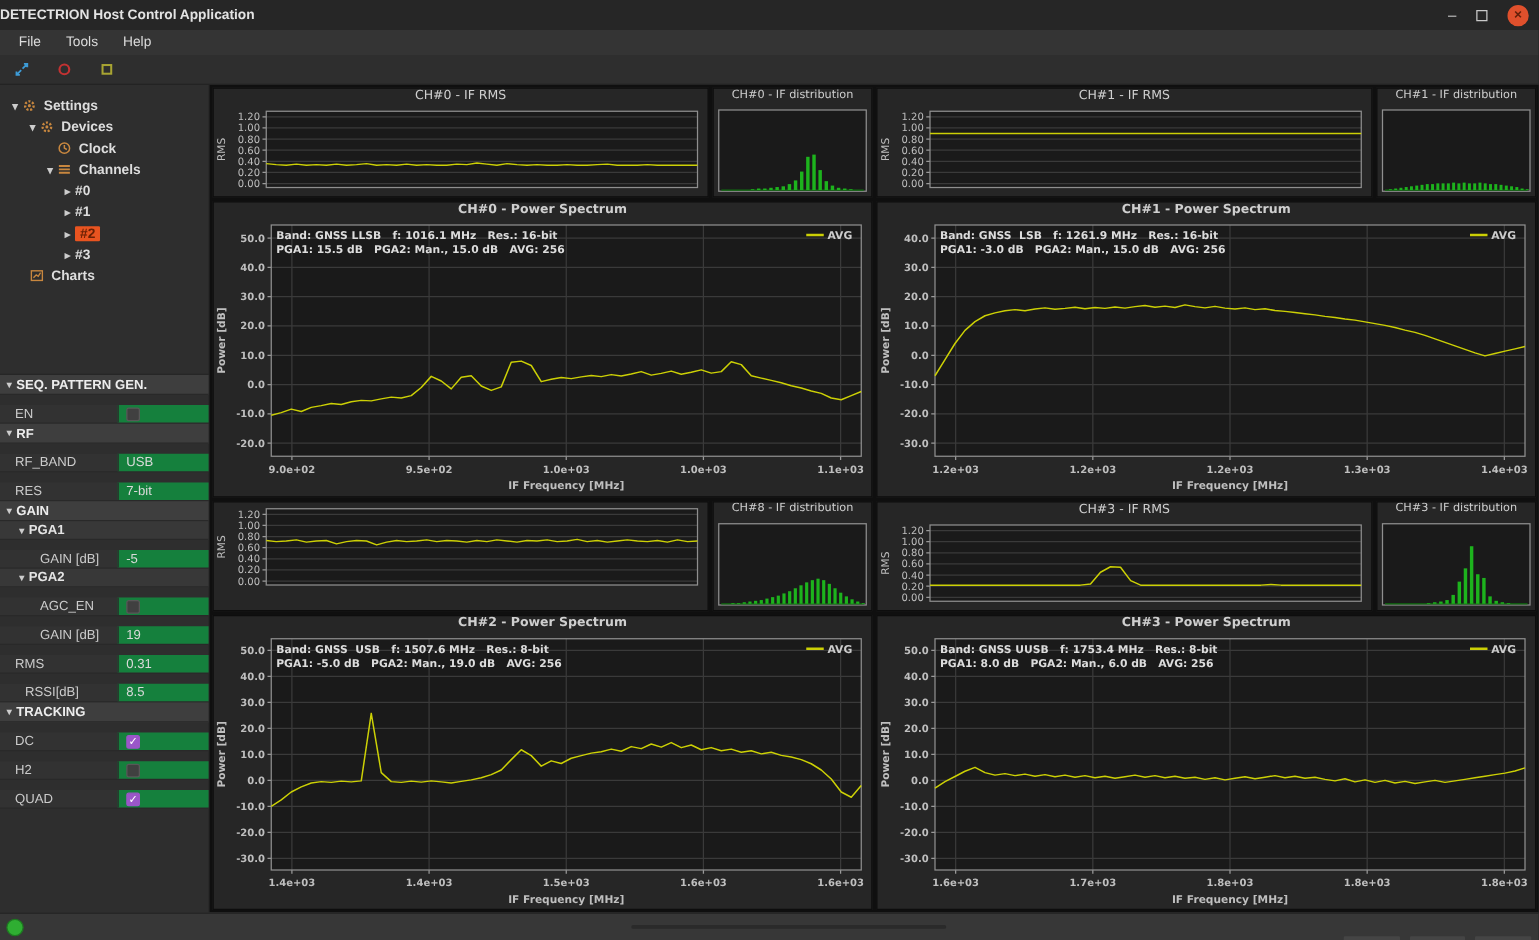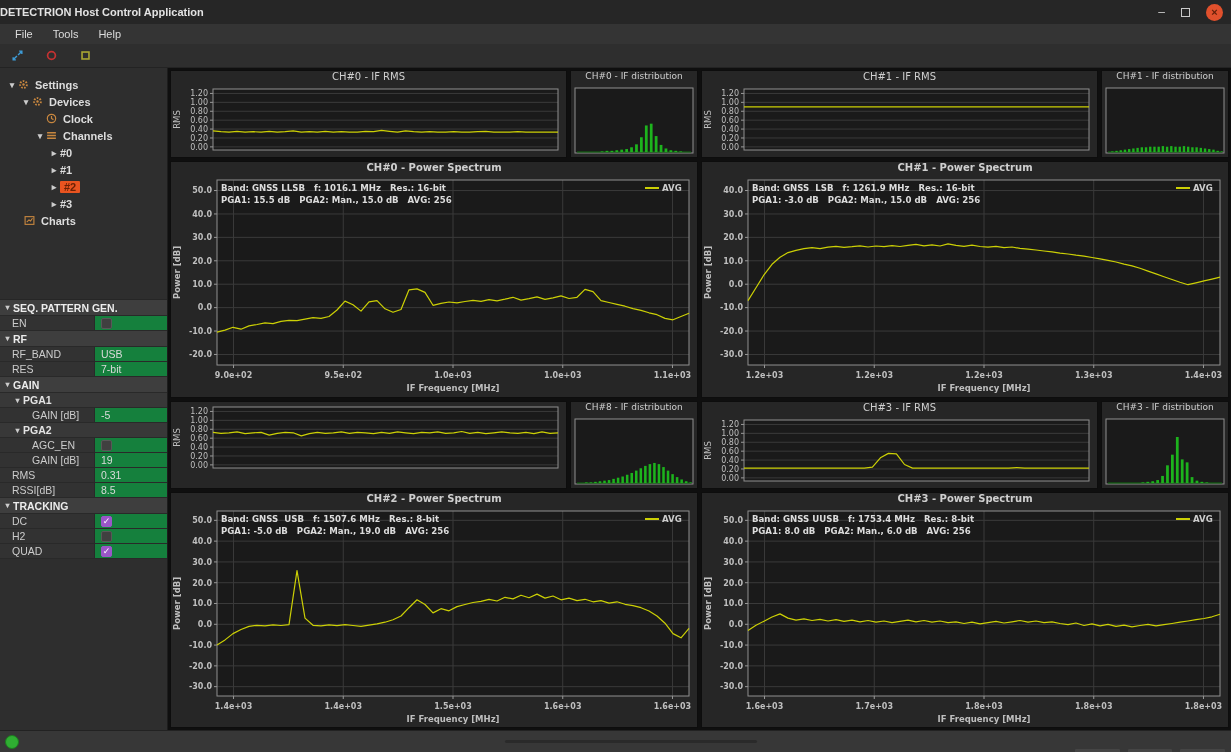--- a/index.html
+++ b/index.html
@@ -33,21 +33,21 @@
   .expander { width:12px; display:inline-block; color:#cccccc; font-size:9px; text-align:center; flex:0 0 auto; }
   .ticon { width:13px; height:11px; display:inline-flex; align-items:center; margin-right:4px; flex:0 0 auto; }
   .tlabel { white-space:nowrap; }
   .tree-row.sel .tlabel { background:#e95420; color:#6a2104; padding:0 4px; border-radius:1px; }
 
   
   .props { flex:1 1 auto; margin-top:45px; border-top:1px solid #262626; overflow:hidden; font-size:10.5px; }
   .prop-header { display:flex; align-items:center; height:16px; background:#3e3e3e; border-bottom:1px solid #292929; font-weight:bold; color:#ececec; }
   .prop-header .expander, .prop-sub .expander { width:11px; font-size:8px; }
   .prop-sub { display:flex; align-items:center; height:15px; background:#383838; border-bottom:1px solid #292929; font-weight:bold; color:#e4e4e4; }
-  .prop-row { display:flex; align-items:stretch; height:15px; background:#323232; border-bottom:1px solid #292929; }
+  .prop-row { display:flex; align-items:stretch; height:15px; background:#323232; border-bottom:1px solid #292929;margin-top:8px; }
   .plabel { width:94px; flex:0 0 auto; display:flex; align-items:center; color:#cccccc; overflow:hidden; white-space:nowrap; }
   .pvalue { flex:1 1 auto; border-left:1px solid #292929; background:#15803d; display:flex; align-items:center; padding-left:6px; color:#dadada; }
   .cb { width:11px; height:11px; border-radius:2px; background:#404040; border:1px solid #585858; display:flex; align-items:center; justify-content:center; font-size:9px; color:#ffffff; line-height:9px; }
   .cb.checked { background:#9a56c8; border-color:#9a56c8; }
 
   
   .chart-area { flex:1 1 auto; background:#0f0f0f; display:grid; grid-template-columns:1fr 1fr; grid-template-rows:1fr 1fr; gap:3px; padding:2px; min-width:0; }
   .ch-block { display:flex; flex-direction:column; min-height:0; gap:3px; }
   .ch-top { display:flex; height:88px; flex:0 0 auto; gap:3px; }
   .chart { background:#262626; border:1px solid #0d0d0d; display:flex; flex-direction:column; min-width:0; }
@@ -220,21 +220,21 @@
           </div>
           <div class="prop-row">
             <span class="plabel" style="padding-left: 32px;">GAIN [dB]</span>
             <span class="pvalue">19</span>
           </div>
           <div class="prop-row">
             <span class="plabel" style="padding-left: 12px;">RMS</span>
             <span class="pvalue">0.31</span>
           </div>
           <div class="prop-row">
-            <span class="plabel" style="padding-left: 12px;">RSSI[dB]</span>
+            <span class="plabel" style="padding-left: 20px;">RSSI[dB]</span>
             <span class="pvalue">8.5</span>
           </div>
           <div class="prop-header" style="padding-left: 2px;">
             <span class="expander">▾</span>
             <span>TRACKING</span>
           </div>
           <div class="prop-row">
             <span class="plabel" style="padding-left: 12px;">DC</span>
             <span class="pvalue">
               <span class="cb checked">✓</span>

